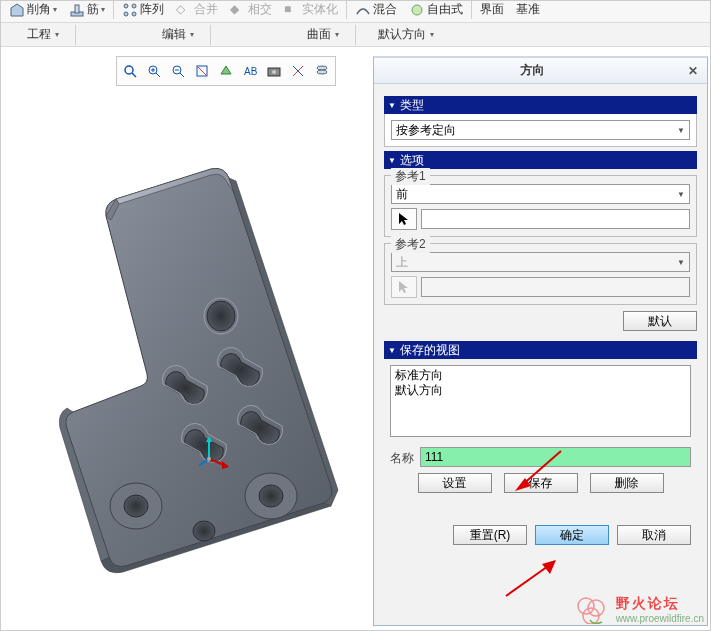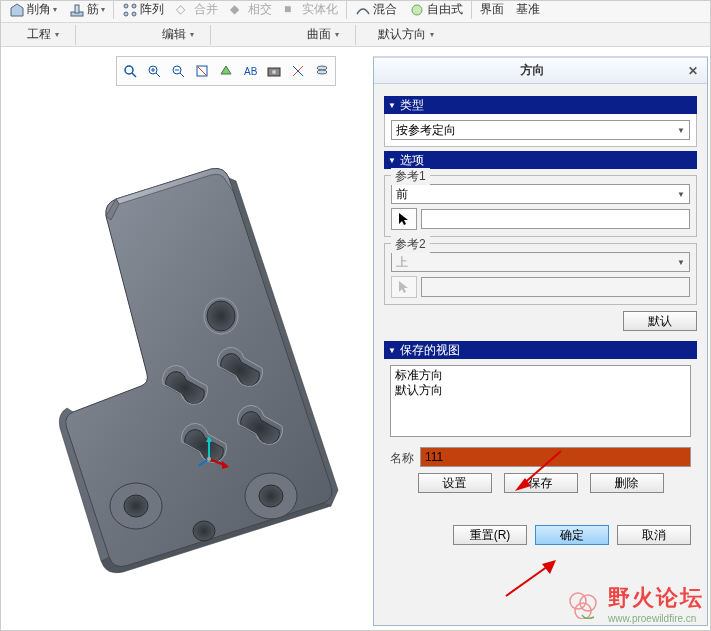--- a/index.html
+++ b/index.html
@@ -44,30 +44,30 @@
   .txtfield { flex: 1; height: 20px; border: 1px solid #999; background: #fff; padding: 0 4px; font-size: 12px; }
   .txtfield.disabled { background: #f4f4f4; color: #999; }
   .right-btn { margin-top: 6px; display: flex; justify-content: flex-end; }
   .btn { min-width: 74px; height: 20px; border: 1px solid #888; background: linear-gradient(#fefefe,#e6e6e6); font-size: 12px; display:flex;align-items:center;justify-content:center; padding:0 8px; }
   .btn.primary { background: linear-gradient(#cfeaff,#9cd1f7); border-color: #3a8fd0; }
 
   .listbox { width: 100%; height: 72px; border: 1px solid #999; background: #fff; padding: 2px 4px; overflow: auto; }
   .listbox div { line-height: 15px; }
   .name-row { display: flex; align-items: flex-end; gap: 6px; margin: 10px 0 6px; }
   .name-row label { white-space: nowrap; color: #444; }
-  .name-input { flex: 1; height: 20px; border: 1px solid #999; background: #c2410c; padding: 0 4px; font-size: 12px; }
+  .name-input { flex: 1; height: 20px; border: 1px solid #999; background: #86efac; padding: 0 4px; font-size: 12px; }
   .btn-row3 { display: flex; gap: 12px; justify-content: center; }
   .btn-row-bottom { display: flex; gap: 8px; justify-content: flex-end; margin-top: 26px; padding: 0 6px; }
 
   .red-arrow { position: absolute; top: 445px; left: 510px; pointer-events: none; }
   .red-arrow2 { position: absolute; top: 555px; left: 495px; pointer-events: none; }
 
   .watermark { position: absolute; bottom: 6px; right: 6px; display: flex; align-items: center; gap: 6px; opacity: .9; pointer-events: none; }
   .watermark .txt { text-align: left; }
-  .watermark .cn { color: #e33; font-size: 22px; font-weight: bold; letter-spacing: 2px; }
+  .watermark .cn { color: #e33; font-size: 14px; font-weight: bold; letter-spacing: 2px; }
   .watermark .en { color: #7a7; font-size: 10px; }
 </style>
 </head>
 <body>
 
 <div class="ribbon-row">
   <div class="ribbon-item">
     <span class="ribbon-ico"><svg viewBox="0 0 16 16">
           <polygon points="2,14 14,14 14,6 8,2 2,6" fill="#b7cde6" stroke="#567"></polygon>
         </svg></span>

